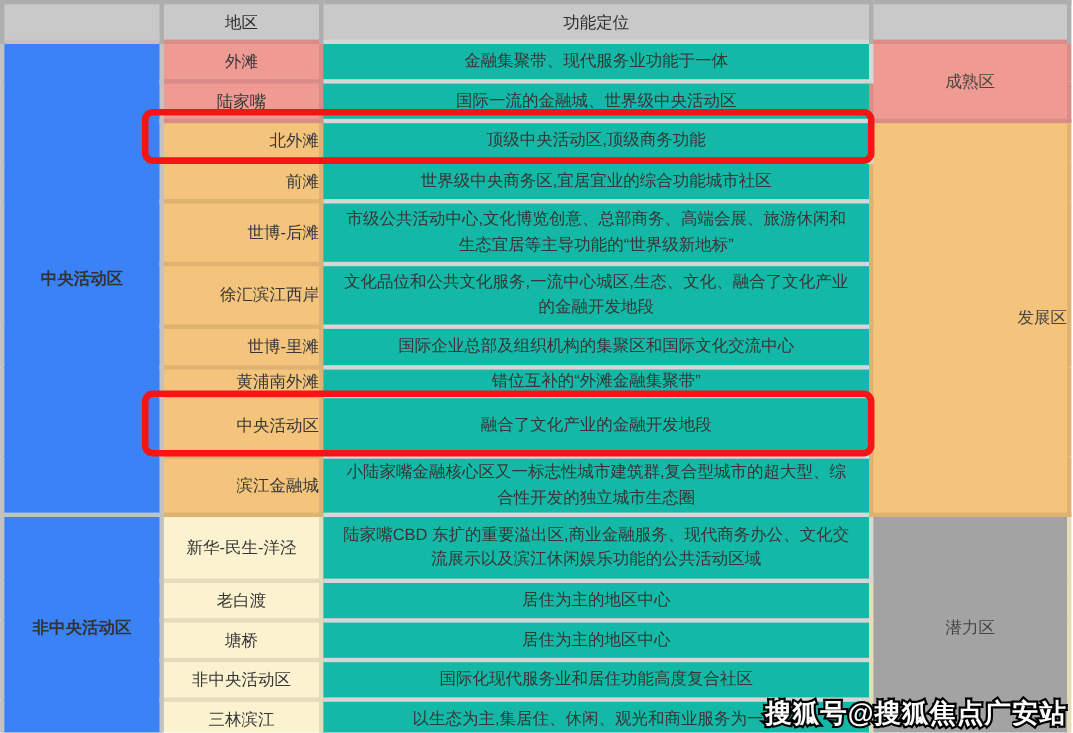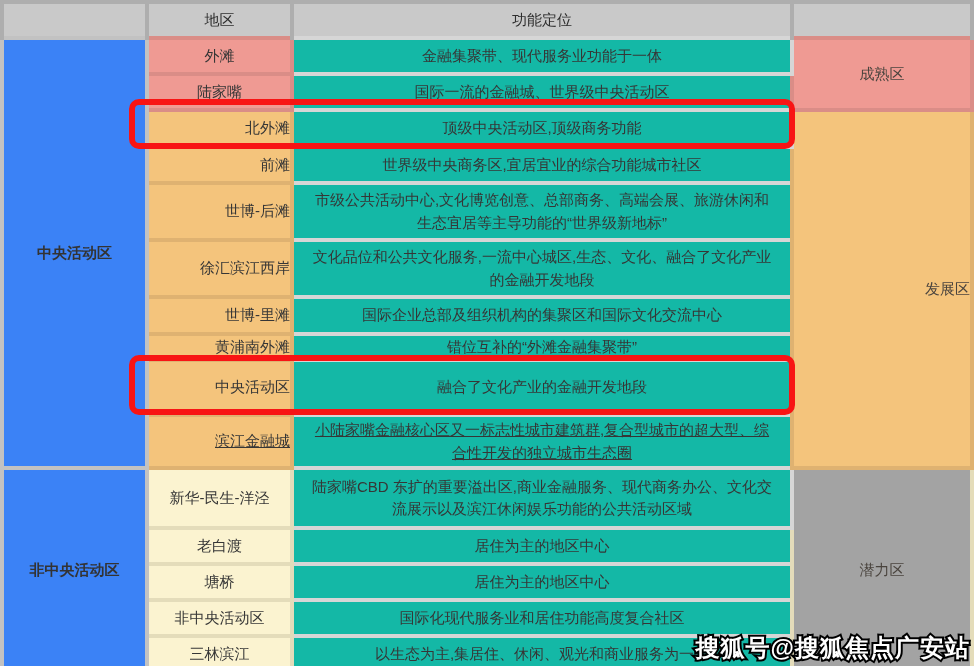--- a/index.html
+++ b/index.html
@@ -50,21 +50,21 @@
     line-height: 1.5;
   }
   td.zone { color: #4a443e; }
   .bg-salmon { background: #ef9a93; border-color: #da8d87; }
   .bg-orange { background: #f4c47c; border-color: #dfb271; text-align: right; }
   .bg-cream  { background: #fbf3d0; border-color: #e4dcba; margin-top: 12px; }
   .bg-cream2 { background: #a3a3a3; border-color: #e4dcba; }
   tr.h26 { height: 26px; }  tr.h26 td.func { padding: 0 14px; line-height: 1.2; }
   tr.h36 { height: 36px; }
   tr.h37 { height: 37px; }
-  tr.h49 { height: 49px; text-decoration: underline; }
+  tr.h49 { height: 49px; }
   tr.h55 { height: 55px; }
   tr.h57 { height: 57px; }
   tr.h60 { height: 60px; }
   .hl {
     position: absolute;
     border: 6px solid #f81414;
     border-radius: 10px;
     pointer-events: none;
   }
   .hl-1 { left: 129px; top: 99px;  width: 666px; height: 50px; }

